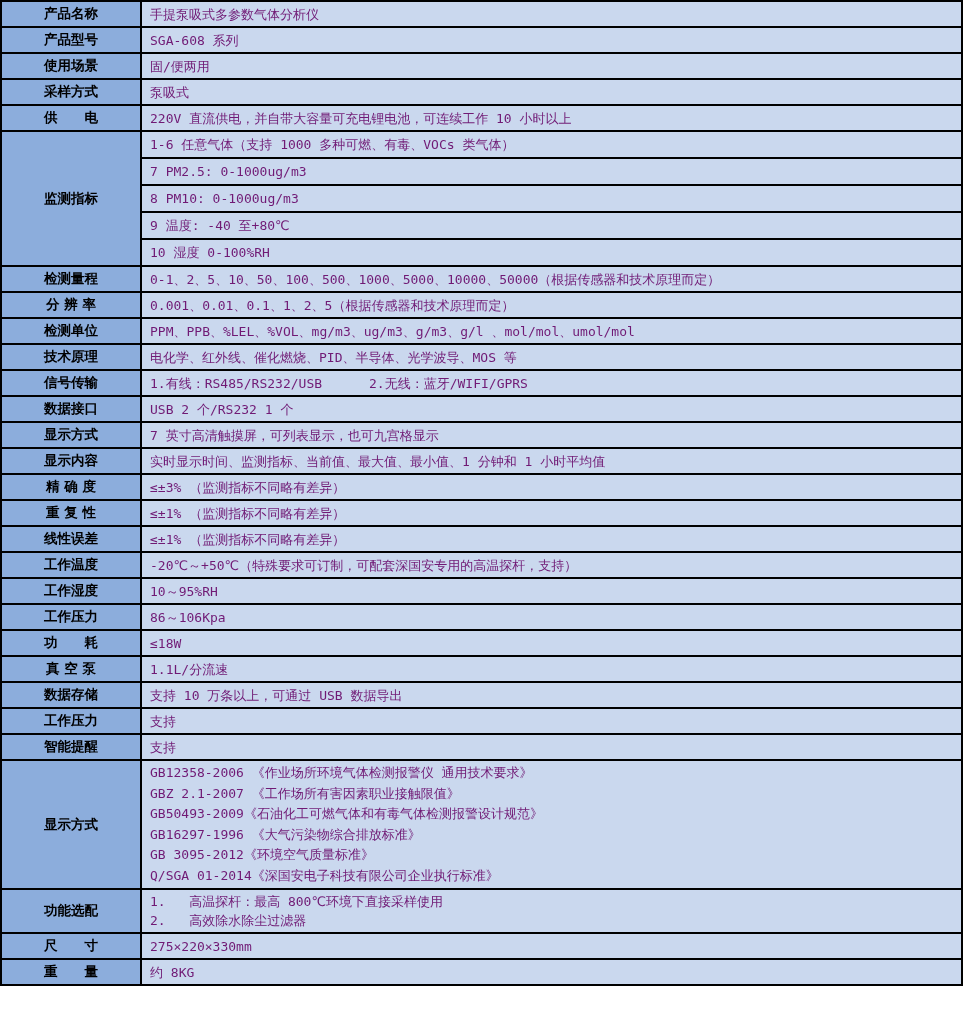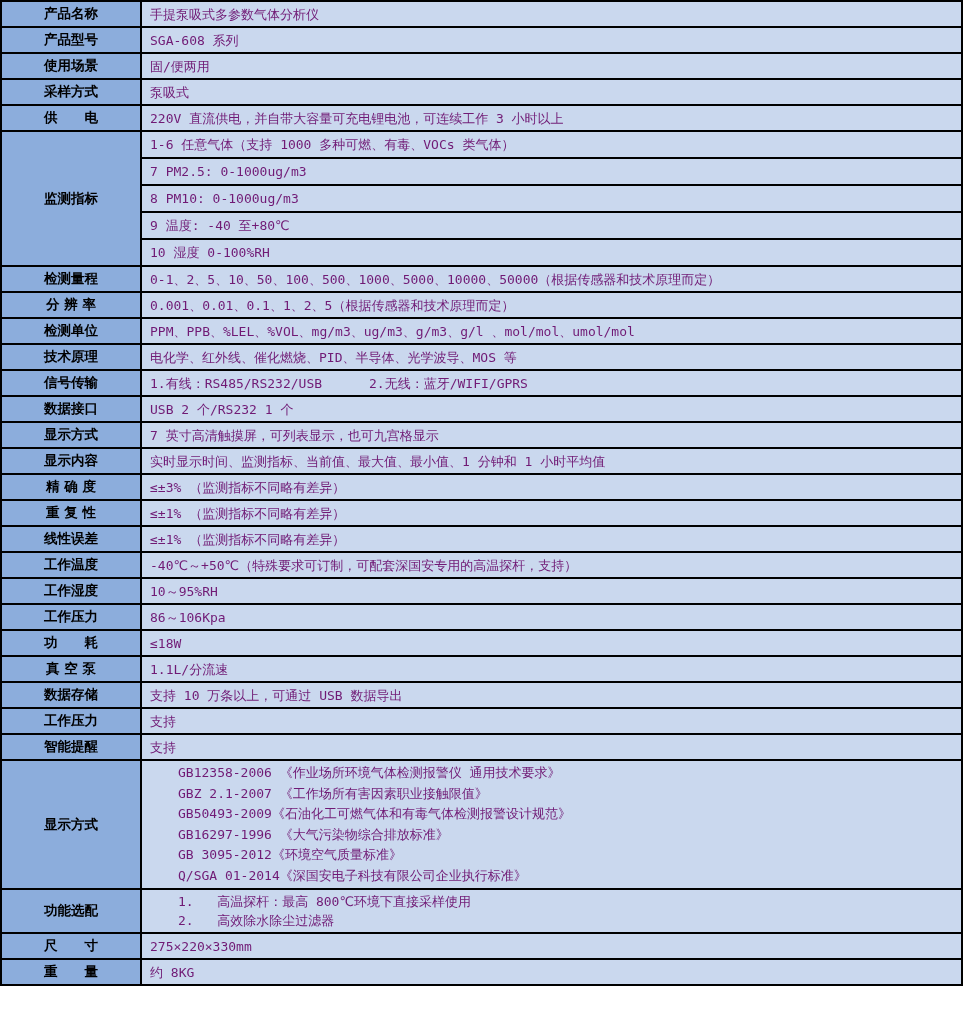--- a/index.html
+++ b/index.html
@@ -42,21 +42,20 @@
     padding: 2px 8px;
     white-space: pre-wrap;
     font-family: "DejaVu Sans Mono", "DejaVu Sans", monospace;
     line-height: 17px;
   }
   tr.row-single { height: 26px; }
   tr.row-sub { height: 27px; }
   td.value-cell .line {
     line-height: 20.5px;
     white-space: pre-wrap;
-    margin-left: 28px;
   }
   td.value-cell.compact .line {
     line-height: 19px;
   }
 </style>
 </head>
 <body>
 
 <div class="page">
   <table class="spec">
@@ -72,21 +71,21 @@
         <tr class="row-single">
           <td class="label-cell">使用场景</td>
           <td class="value-cell">固/便两用</td>
         </tr>
         <tr class="row-single">
           <td class="label-cell">采样方式</td>
           <td class="value-cell">泵吸式</td>
         </tr>
         <tr class="row-single">
           <td class="label-cell">供　　电</td>
-          <td class="value-cell">220V 直流供电，并自带大容量可充电锂电池，可连续工作 3 小时以上</td>
+          <td class="value-cell">220V 直流供电，并自带大容量可充电锂电池，可连续工作 10 小时以上</td>
         </tr>
         <tr class="row-sub">
           <td class="label-cell" rowspan="5">监测指标</td>
           <td class="value-cell">1-6 任意气体（支持 1000 多种可燃、有毒、VOCs 类气体）</td>
         </tr>
         <tr class="row-sub">
           <td class="value-cell">7 PM2.5: 0-1000ug/m3</td>
         </tr>
         <tr class="row-sub">
           <td class="value-cell">8 PM10: 0-1000ug/m3</td>
@@ -136,21 +135,21 @@
         <tr class="row-single">
           <td class="label-cell">重 复 性</td>
           <td class="value-cell">≤±1% （监测指标不同略有差异）</td>
         </tr>
         <tr class="row-single">
           <td class="label-cell">线性误差</td>
           <td class="value-cell">≤±1% （监测指标不同略有差异）</td>
         </tr>
         <tr class="row-single">
           <td class="label-cell">工作温度</td>
-          <td class="value-cell">-40℃～+50℃（特殊要求可订制，可配套深国安专用的高温探杆，支持）</td>
+          <td class="value-cell">-20℃～+50℃（特殊要求可订制，可配套深国安专用的高温探杆，支持）</td>
         </tr>
         <tr class="row-single">
           <td class="label-cell">工作湿度</td>
           <td class="value-cell">10～95%RH</td>
         </tr>
         <tr class="row-single">
           <td class="label-cell">工作压力</td>
           <td class="value-cell">86～106Kpa</td>
         </tr>
         <tr class="row-single">

